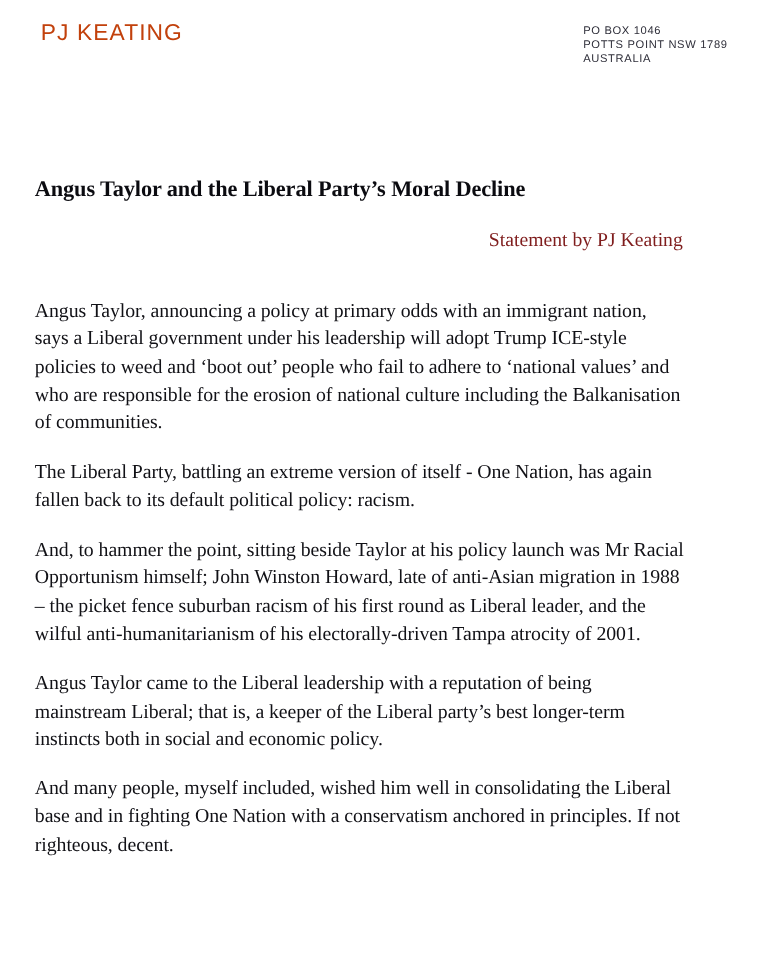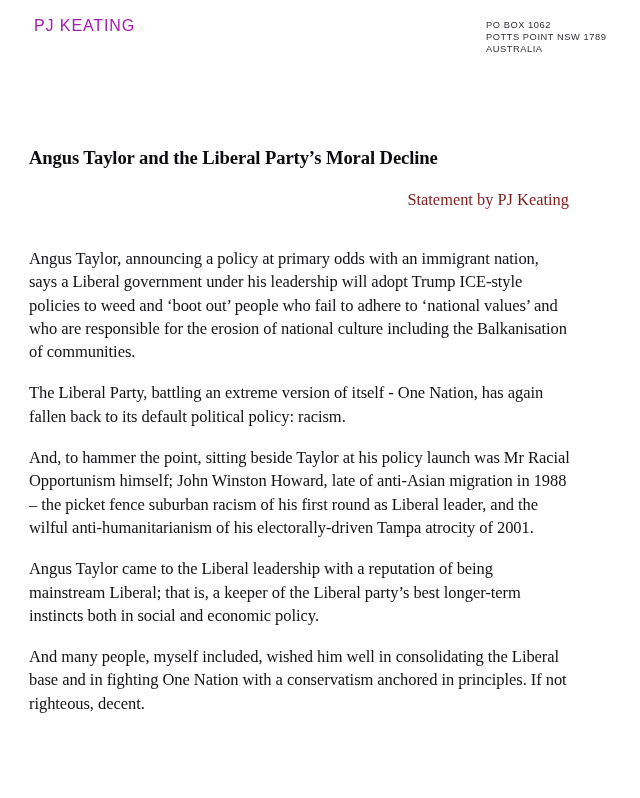--- a/index.html
+++ b/index.html
@@ -29,24 +29,24 @@
     top: 17px;
     left: 0;
     right: 0;
     height: 60px;
   }
   .brand {
     position: absolute;
     left: 34px;
     top: 0px;
     font-family: "Liberation Sans", "DejaVu Sans", sans-serif;
-    font-size: 16px;
+    font-size: 19px;
     font-weight: 400;
     letter-spacing: 0.9px;
-    color: #a21caf;
+    color: #c2410c;
     white-space: nowrap;
   }
   .address {
     position: absolute;
     left: 486px;
     top: 2px;
     font-family: "Liberation Sans", "DejaVu Sans", sans-serif;
     font-size: 9.3px;
     font-weight: 400;
     letter-spacing: 0.55px;
@@ -106,21 +106,21 @@
   .para:last-child { margin-bottom: 0; }
 </style>
 </head>
 <body>
 
 <div class="page">
 
   <div class="letterhead">
     <div class="brand">PJ KEATING</div>
     <div class="address">
-      <div>PO BOX 1062</div>
+      <div>PO BOX 1046</div>
       <div>POTTS POINT NSW 1789</div>
       <div>AUSTRALIA</div>
     </div>
   </div>
 
   <div class="content">
 
     <h1 class="doc-title">Angus Taylor and the Liberal Party’s Moral Decline</h1>
 
     <h2 class="doc-subtitle">Statement by PJ Keating</h2>

